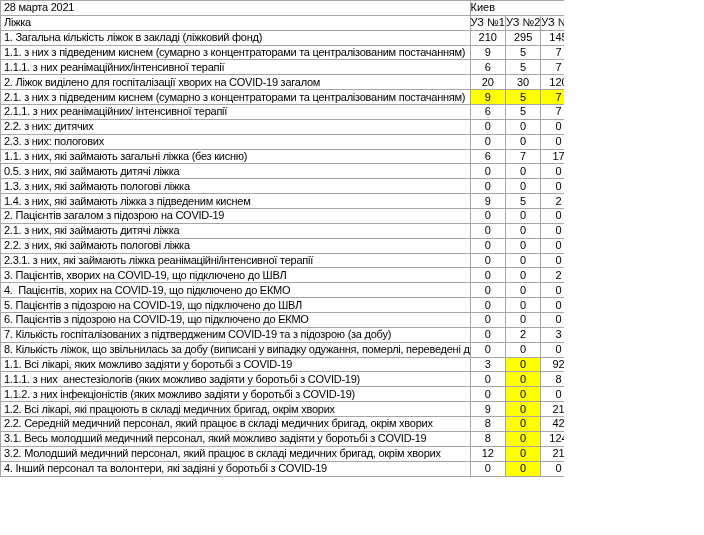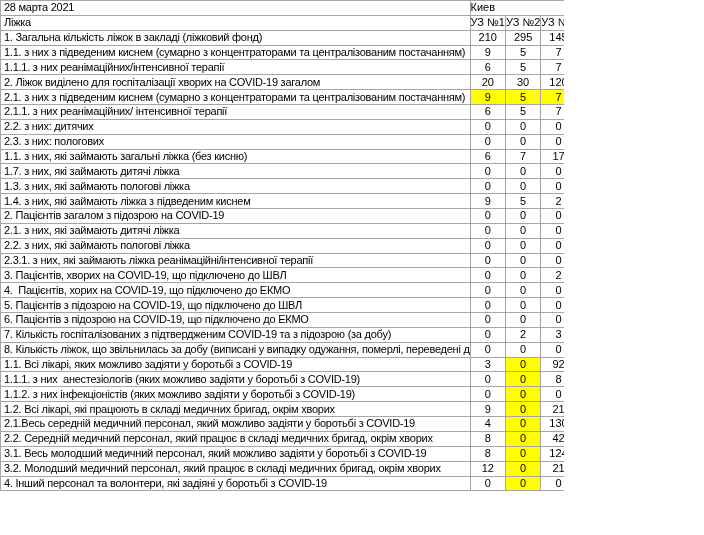--- a/index.html
+++ b/index.html
@@ -118,21 +118,21 @@
         </tr>
         <tr>
           <td class="lbl">1.1. з них, які займають загальні ліжка (без кисню)</td>
           <td class="val">6</td>
           <td class="val">7</td>
           <td class="val">17</td>
           <td class="val">35</td>
           <td class="sliver"></td>
         </tr>
         <tr>
-          <td class="lbl">1.7. з них, які займають дитячі ліжка</td>
+          <td class="lbl">0.5. з них, які займають дитячі ліжка</td>
           <td class="val">0</td>
           <td class="val">0</td>
           <td class="val">0</td>
           <td class="val">0</td>
           <td class="sliver"></td>
         </tr>
         <tr>
           <td class="lbl">1.3. з них, які займають пологові ліжка</td>
           <td class="val">0</td>
           <td class="val">0</td>
@@ -251,28 +251,20 @@
           <td class="val">0</td>
           <td class="val">0</td>
           <td class="sliver"></td>
         </tr>
         <tr>
           <td class="lbl">1.2. Всі лікарі, які працюють в складі медичних бригад, окрім хворих</td>
           <td class="val">9</td>
           <td class="val" style="background: rgb(255, 255, 0);">0</td>
           <td class="val">21</td>
           <td class="val">30</td>
-          <td class="sliver"></td>
-        </tr>
-        <tr>
-          <td class="lbl">2.1.Весь середній медичний персонал, який можливо задіяти у боротьбі з COVID-19</td>
-          <td class="val">4</td>
-          <td class="val" style="background: rgb(255, 255, 0);">0</td>
-          <td class="val">130</td>
-          <td class="val">134</td>
           <td class="sliver"></td>
         </tr>
         <tr>
           <td class="lbl">2.2. Середній медичний персонал, який працює в складі медичних бригад, окрім хворих</td>
           <td class="val">8</td>
           <td class="val" style="background: rgb(255, 255, 0);">0</td>
           <td class="val">42</td>
           <td class="val">50</td>
           <td class="sliver"></td>
         </tr>

